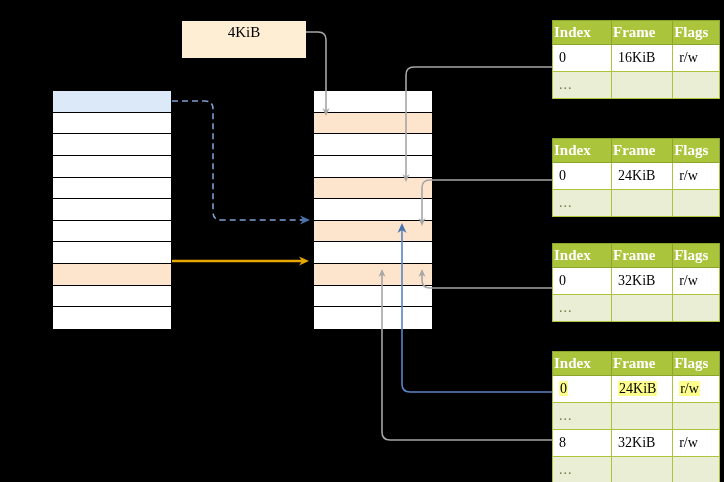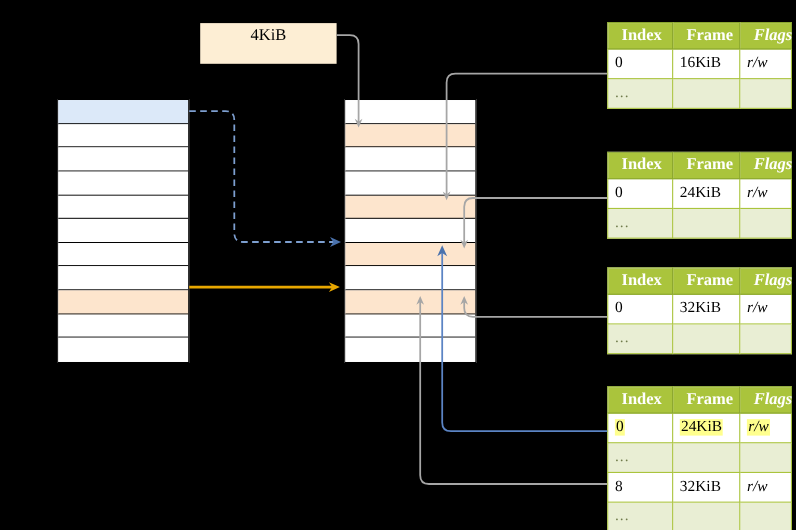--- a/index.html
+++ b/index.html
@@ -54,21 +54,21 @@
     border-collapse: collapse;
     table-layout: fixed;
     background: #ffffff;
     font-size: 14px;
   }
   .ptable th {
     background: #aac43c;
     color: #ffffff;
     font-weight: bold;
     text-align: left;
-    padding: 2px 12px;
+    padding: 2px 1px;
     border: 1px solid #8aa62e;
     font-size: 15px;
     height: 24px;
     box-sizing: border-box;
   }
   .ptable td {
     background: #ffffff;
     color: #000000;
     text-align: left;
     padding: 2px 6px;
@@ -82,21 +82,21 @@
     background: #e9eed4;
     color: #6f7a4a;
     letter-spacing: 1px;
   }
   .ptable td.hl > span {
     background: #ffff8d;
     padding: 0 1px;
   }
   .col-index { width: 58px; }
   .col-frame { width: 60px; margin-top: 40px; }
-  .col-flags { width: 46px; font-style: italic; }
+  .col-flags { width: 46px; }
 
   svg.overlay {
     position: absolute;
     left: 0; top: 0;
     width: 724px;
     height: 482px;
     pointer-events: none;
   }
 </style>
 </head>

